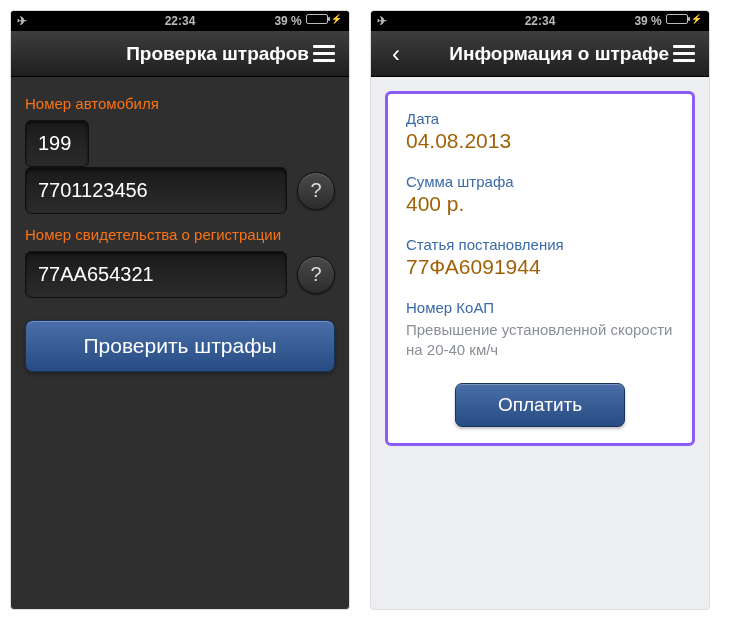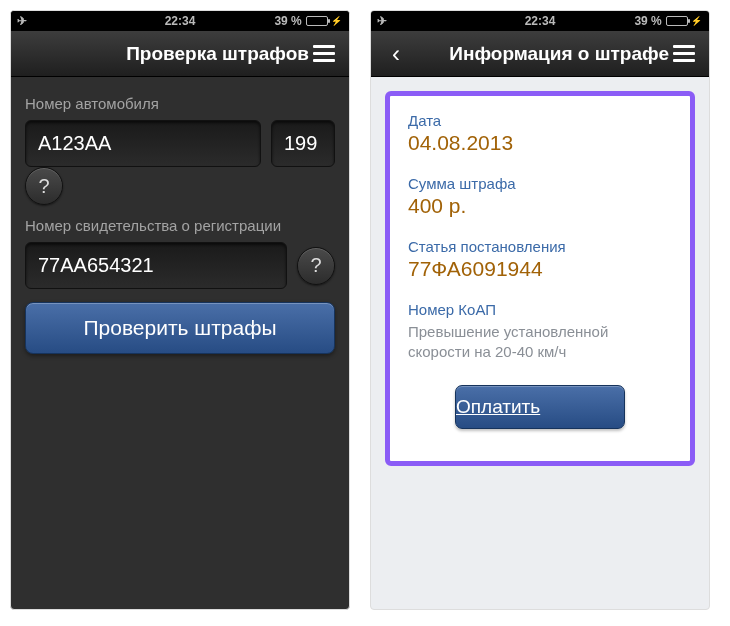--- a/index.html
+++ b/index.html
@@ -29,21 +29,21 @@
       color: #bbb;
       font-size: 12px;
       font-weight: 600;
       display: flex;
       align-items: center;
       padding: 0 6px;
       position: relative;
     }
     .statusbar .sb-left { flex: 0 0 auto; display: flex; align-items: center; }
     .statusbar .sb-center { position: absolute; left: 50%; transform: translateX(-50%); }
-    .statusbar .sb-right { margin-left: auto; display: flex; align-items: center; gap: 4px; }
+    .statusbar .sb-right { margin-left: auto; display: flex; gap: 4px; }
     .battery {
       width: 22px; height: 10px; border: 1px solid #bbb; border-radius: 2px;
       position: relative; display: inline-block;
     }
     .battery::after {
       content: ""; position: absolute; right: -3px; top: 2px; width: 2px; height: 4px;
       background: #bbb; border-radius: 1px;
     }
     .battery .fill { height: 100%; width: 40%; background: #bbb; }
     .bolt { font-size: 9px; color: #bbb; }
@@ -73,21 +73,21 @@
       justify-content: center;
       cursor: pointer;
     }
     .navbar .back { font-size: 24px; font-weight: 300; }
     .menu-lines { display: flex; flex-direction: column; gap: 4px; }
     .menu-lines span { width: 22px; height: 3px; background: #fff; border-radius: 1px; }
 
     
     .content.dark { padding: 12px 14px; color: #fff; }
     .field-label {
-      color: #a3a3a3;
+      color: #f97316;
       font-size: 15px;
       margin-bottom: 8px;
       margin-top: 12px;
     }
     .field-label:first-child { margin-top: 6px; }
     .row { display: flex; gap: 10px; align-items: center; }
     .row .input { flex: 1; }
     .input {
       background: linear-gradient(#1a1a1a, #2b2b2b);
       border: 1px solid #111;
@@ -105,40 +105,40 @@
       background: linear-gradient(#4a4a4a, #2c2c2c);
       border: 1px solid #111;
       color: #ddd;
       font-size: 20px;
       display: flex; align-items: center; justify-content: center;
       flex: 0 0 auto;
       cursor: pointer;
       box-shadow: 0 1px 2px rgba(0,0,0,0.5), inset 0 1px 0 rgba(255,255,255,0.15);
     }
     .primary-btn {
-      margin-top: 13px;
+      margin-top: 22px;
       background: linear-gradient(#4a6fa8, #274c84);
       border: 1px solid #16335c;
       border-radius: 8px;
       color: #fff;
       font-size: 21px;
       font-weight: 400;
       text-align: center;
       padding: 13px 0;
       cursor: pointer;
       box-shadow: inset 0 1px 0 rgba(255,255,255,0.25), 0 2px 4px rgba(0,0,0,0.4);
     }
 
     
     .content.light { padding: 14px; }
     .card {
       background: #fff;
-      border: 5px solid #8b5cf6;
+      border: 3px solid #8b5cf6;
       border-radius: 6px;
-      padding: 16px 18px 32px;
+      padding: 16px 18px 16px;
     }
     .card-label {
       color: #3b6aa8;
       font-size: 15px;
       margin-top: 20px;
       margin-bottom: 2px;
     }
     .card-label:first-child { margin-top: 0; }
     .card-value {
       color: #a16207;
@@ -152,25 +152,24 @@
       margin-top: 4px;
     }
     .pay-btn {
       margin: 22px auto 0;
       width: 170px;
       background: linear-gradient(#4a6fa8, #274c84);
       border: 1px solid #16335c;
       border-radius: 7px;
       color: #fff;
       font-size: 19px;
-      text-align: left;
+      text-align: center;
       padding: 10px 0;
       cursor: pointer;
       box-shadow: inset 0 1px 0 rgba(255,255,255,0.25), 0 2px 3px rgba(0,0,0,0.25);
-      text-decoration: underline;
     }
   </style>
 </head>
 <body>
 
 <div class="phone dark">
   <div class="statusbar">
     <div class="sb-left">✈</div>
     <div class="sb-center">22:34</div>
     <div class="sb-right">
@@ -188,25 +187,25 @@
           <span></span>
           <span></span>
           <span></span>
         </div>
     </div>
   </div>
 
   <div class="content dark">
     <div class="field-label">Номер автомобиля</div>
     <div class="row">
-      <div class="input">А123АА</div>
       <div class="input short">199</div>
     </div>
 
     <div class="row">
+      <div class="input">7701123456</div>
       <div class="help-btn">?</div>
     </div>
 
     <div class="field-label">Номер свидетельства о регистрации</div>
     <div class="row">
       <div class="input">77АА654321</div>
       <div class="help-btn">?</div>
     </div>
 
     <div class="primary-btn">Проверить штрафы</div>

